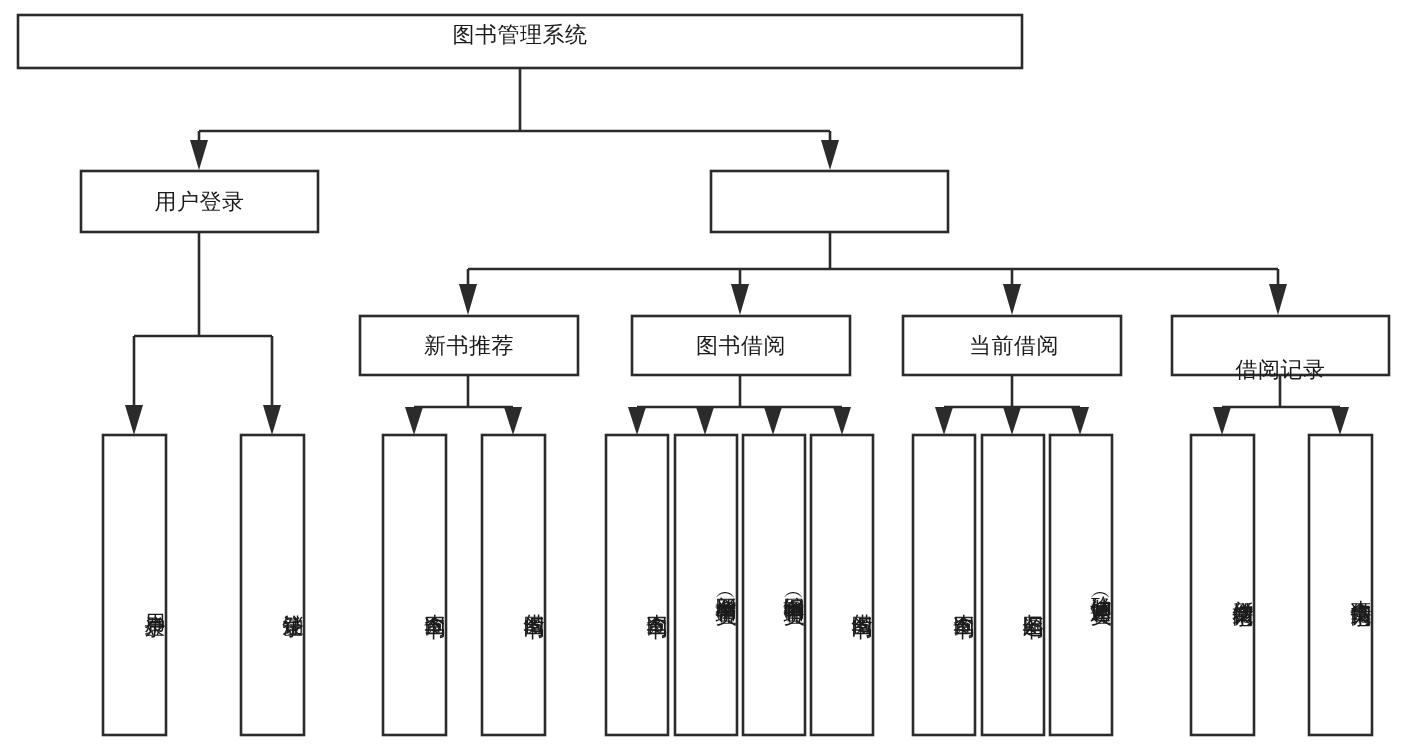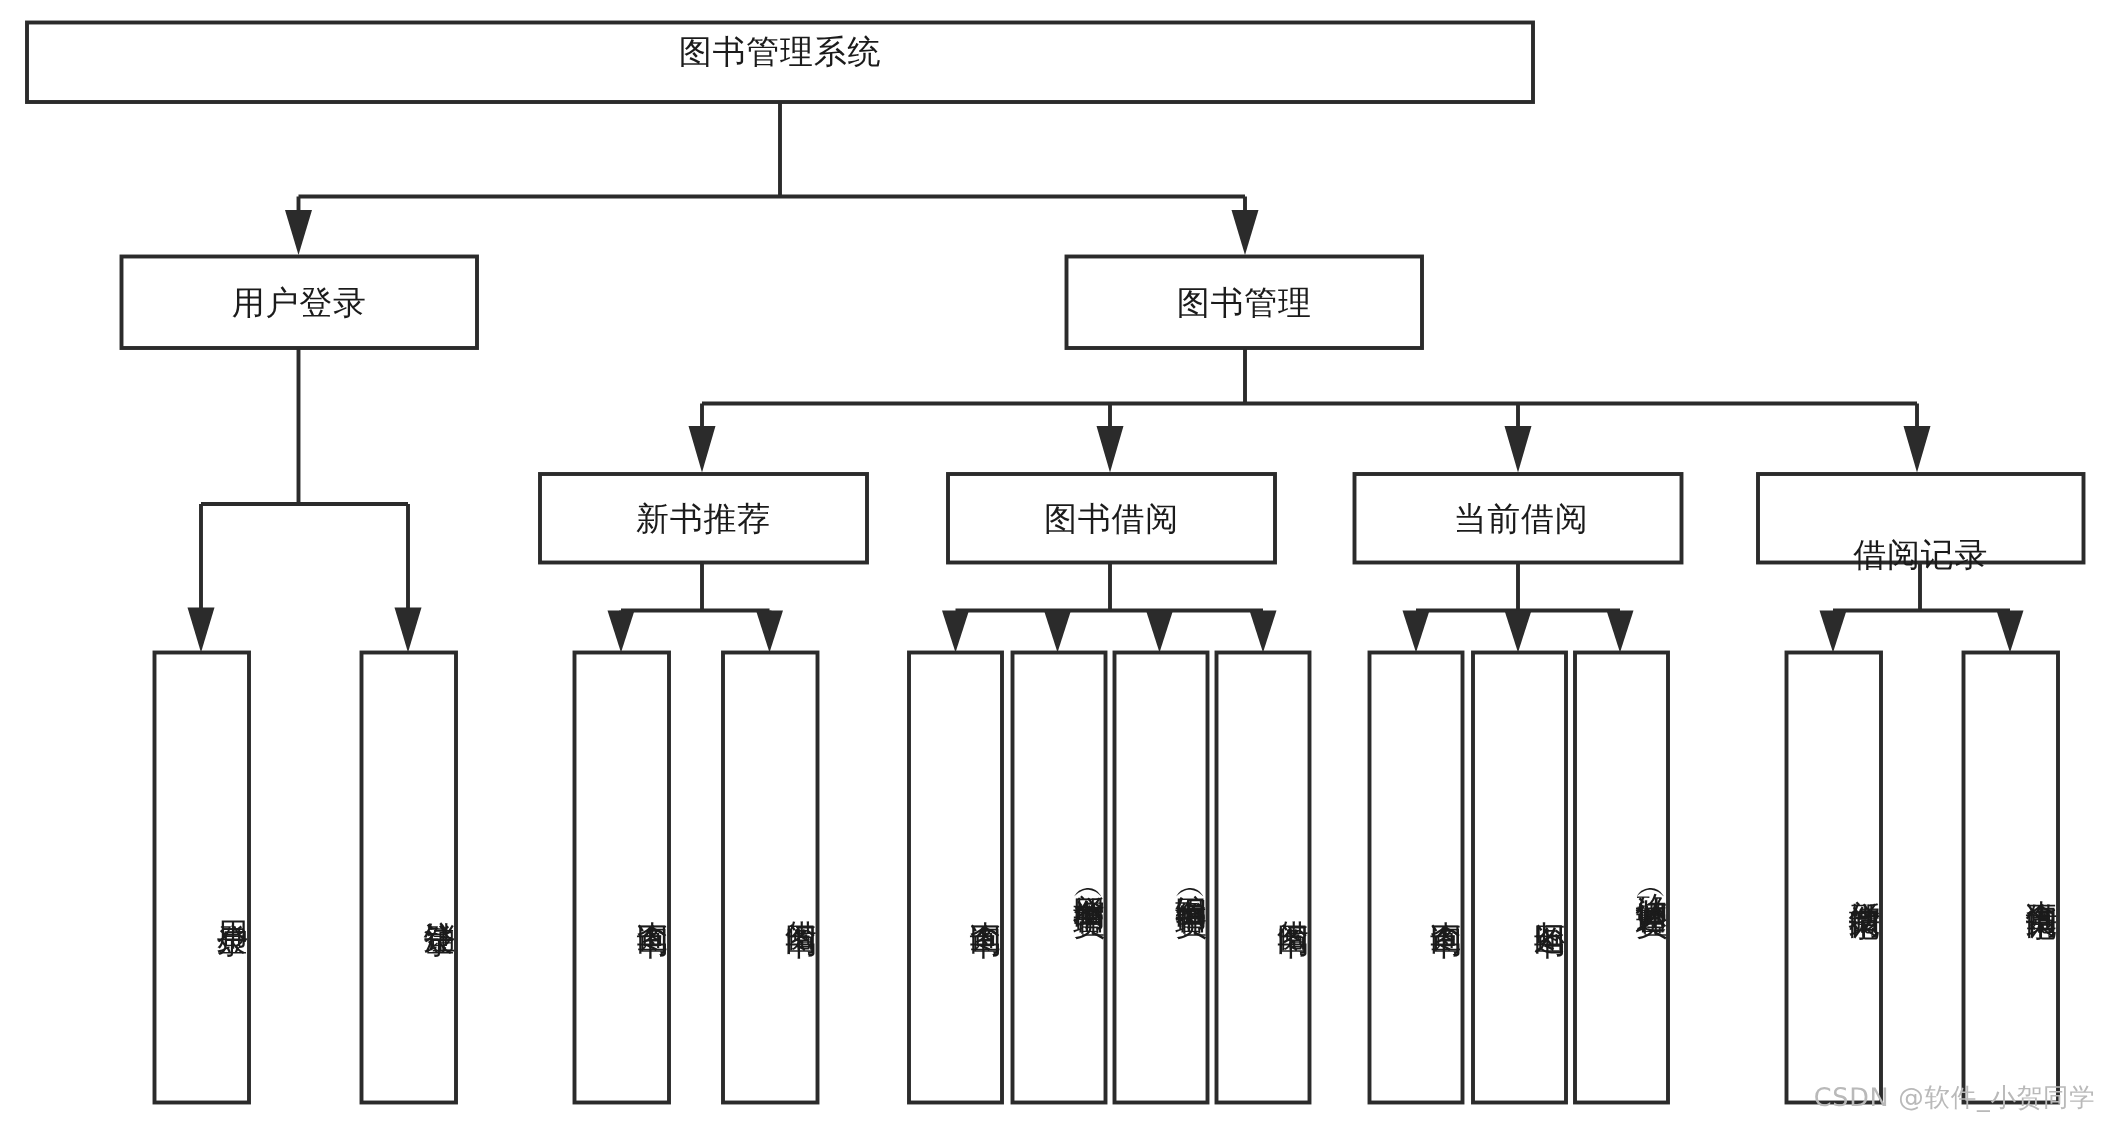--- a/index.html
+++ b/index.html
@@ -166,21 +166,20 @@
       <rect class="node-box" x="1050" y="435" width="62" height="300"></rect>
 
       <rect class="node-box" x="1191" y="435" width="63" height="300"></rect>
       <rect class="node-box" x="1309" y="435" width="63" height="300"></rect>
     </g>
   </svg>
 
   <div class="node-label horizontal" style="left:18px; top:15px; width:1004px; height:39px;">图书管理系统</div>
 
   <div class="node-label horizontal" style="left:81px; top:171px; width:237px; height:61px;">用户登录</div>
-  <div class="node-label horizontal" style="left:711px; top:171px; width:237px; height:61px;">图书管理</div>
 
   <div class="node-label horizontal" style="left:632px; top:316px; width:218px; height:59px;">图书借阅</div>
   <div class="node-label horizontal" style="left:360px; top:316px; width:218px; height:59px;">新书推荐</div>
   <div class="node-label horizontal" style="left:903px; top:316px; width:222px; height:59px;">当前借阅</div>
   <div class="node-label horizontal" style="left:1172px; top:316px; width:217px; height:59px;margin-top:24px;">借阅记录</div>
 
   <div class="node-label vertical" style="left:103px; top:485px; width:63px; height:230px;">用户登录</div>
   <div class="node-label vertical" style="left:241px; top:485px; width:63px; height:230px;">注销登录</div>
 
   <div class="node-label vertical" style="left:383px; top:485px; width:63px; height:230px;">查询图书</div>
@@ -191,14 +190,13 @@
   <div class="node-label vertical" style="left:743px; top:443px; width:62px; height:285px;">编辑图书（管理员）</div>
   <div class="node-label vertical" style="left:811px; top:485px; width:62px; height:230px;">借阅图书</div>
 
   <div class="node-label vertical" style="left:913px; top:485px; width:62px; height:230px;">查询图书</div>
   <div class="node-label vertical" style="left:982px; top:485px; width:62px; height:230px;">归还图书</div>
   <div class="node-label vertical" style="left:1050px; top:443px; width:62px; height:285px;">确认归还（管理员）</div>
 
   <div class="node-label vertical" style="left:1191px; top:460px; width:63px; height:255px;">新增借阅记录</div>
   <div class="node-label vertical" style="left:1309px; top:460px; width:63px; height:255px;">查询借阅记录</div>
 
-  <div id="watermark">CSDN @软件_小贺同学</div>
 </div>
 
 </body></html>

